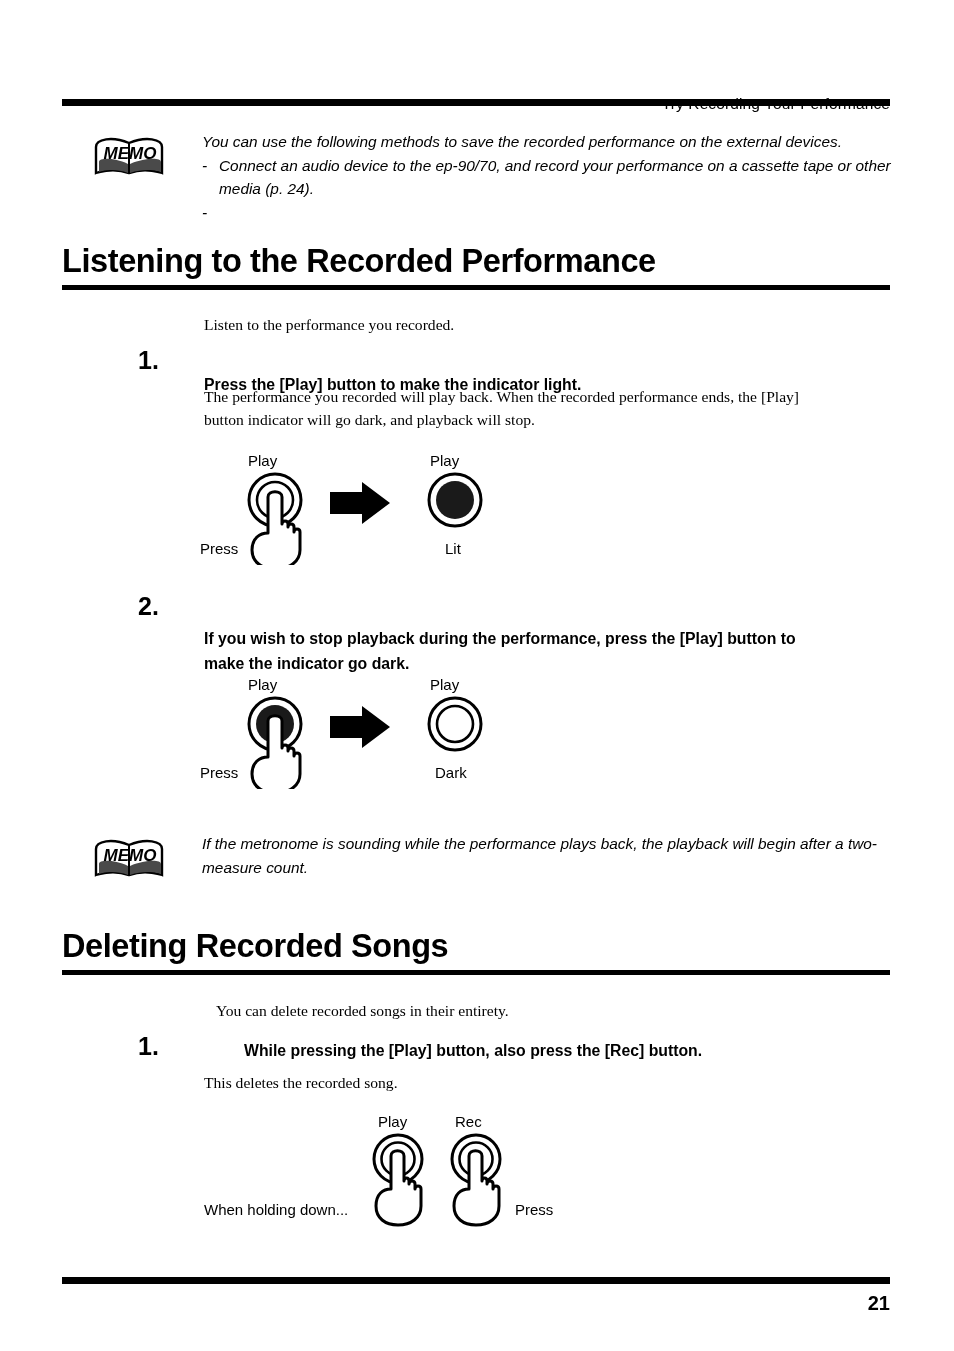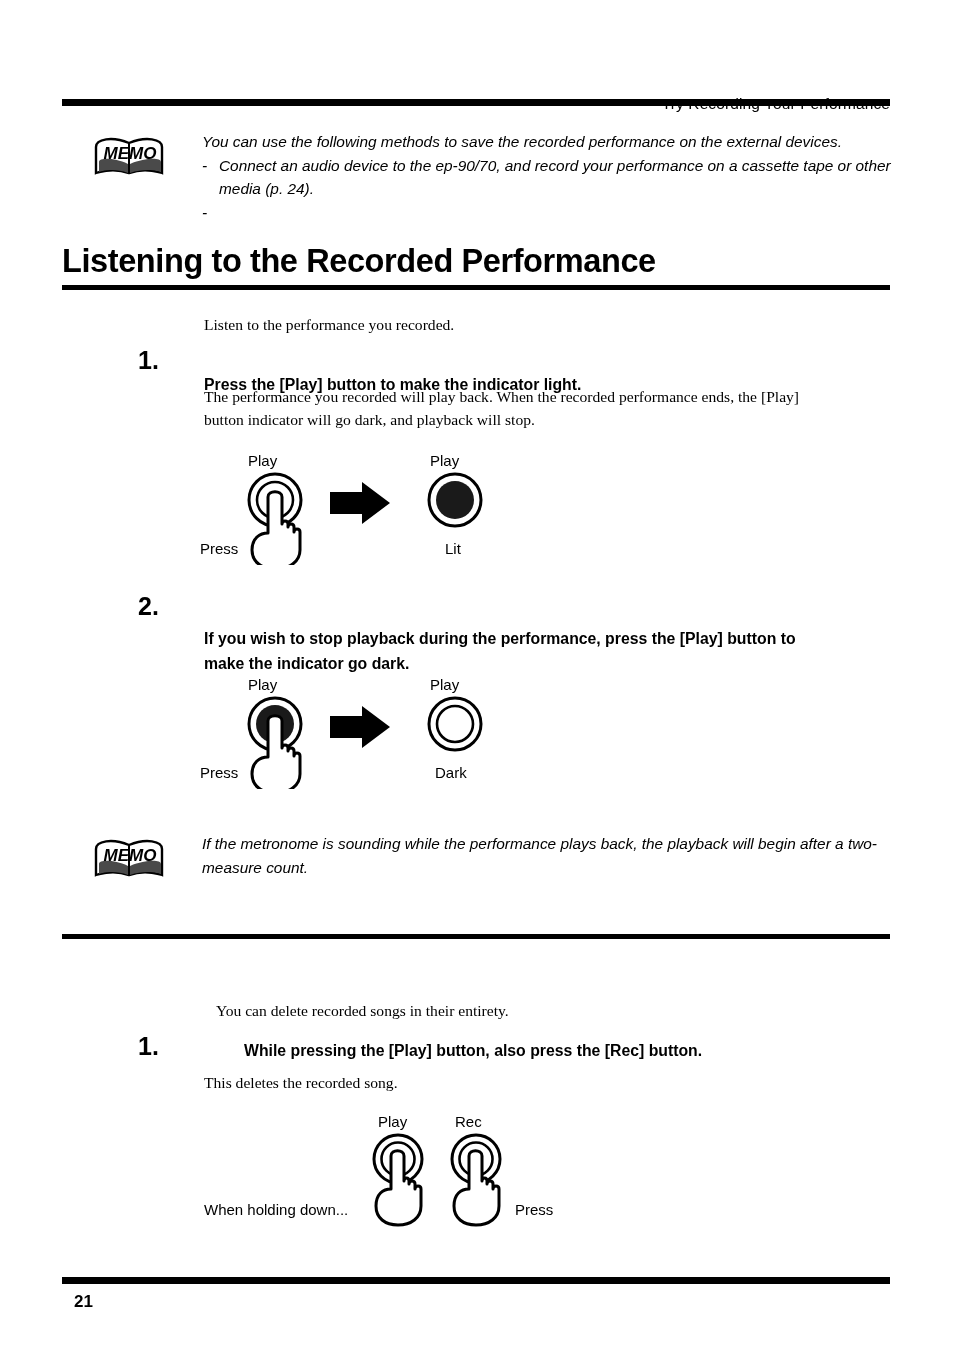--- a/index.html
+++ b/index.html
@@ -148,27 +148,27 @@
   .rule-footer {
     position: absolute;
     left: 62px;
     top: 1277px;
     width: 828px;
     height: 7px;
     background: #000;
   }
   .page-number {
     position: absolute;
-    left: 74px;
+    left: 62px;
     top: 1292px;
     width: 828px;
-    text-align: left;
+    text-align: right;
     font-family: "Liberation Sans", sans-serif;
     font-weight: bold;
-    font-size: 17px;
+    font-size: 20px;
     color: #000;
   }
 </style>
 </head>
 <body>
 
 <div class="page-header">Try Recording Your Performance</div>
 <div class="rule-header"></div>
 
 <div class="memo-block" style="top:130px;">
@@ -284,20 +284,21 @@
       <path d="M37 9 L37 39" stroke="#000000" stroke-width="2" fill="none"></path>
       <text x="38" y="25" text-anchor="middle" font-family="Liberation Sans, sans-serif" font-size="17" font-weight="bold" font-style="italic" fill="#000000">MEMO</text>
     </svg>
   </div>
   <div class="memo-text" style="width:720px;">
     <div>If the metronome is sounding while the performance plays back, the playback will begin after a two-measure count.</div>
   </div>
 </div>
 
 <div class="section" style="top:928px;">
+  <div class="section-title">Deleting Recorded Songs</div>
   <div class="rule-section"></div>
 </div>
 
 <div class="body-text" style="top:1000px; width:660px;margin-left:12px;">You can delete recorded songs in their entirety.</div>
 
 <div class="step-num" style="top:1034px;">1.</div>
 <div class="step-head" style="top:1038px; width:620px;margin-left:40px;">While pressing the [Play] button, also press the [Rec] button.</div>
 <div class="body-text" style="top:1072px; width:620px;">This deletes the recorded song.</div>
 
 <div class="figure" style="left:190px; top:1113px; width:400px; height:120px;">

